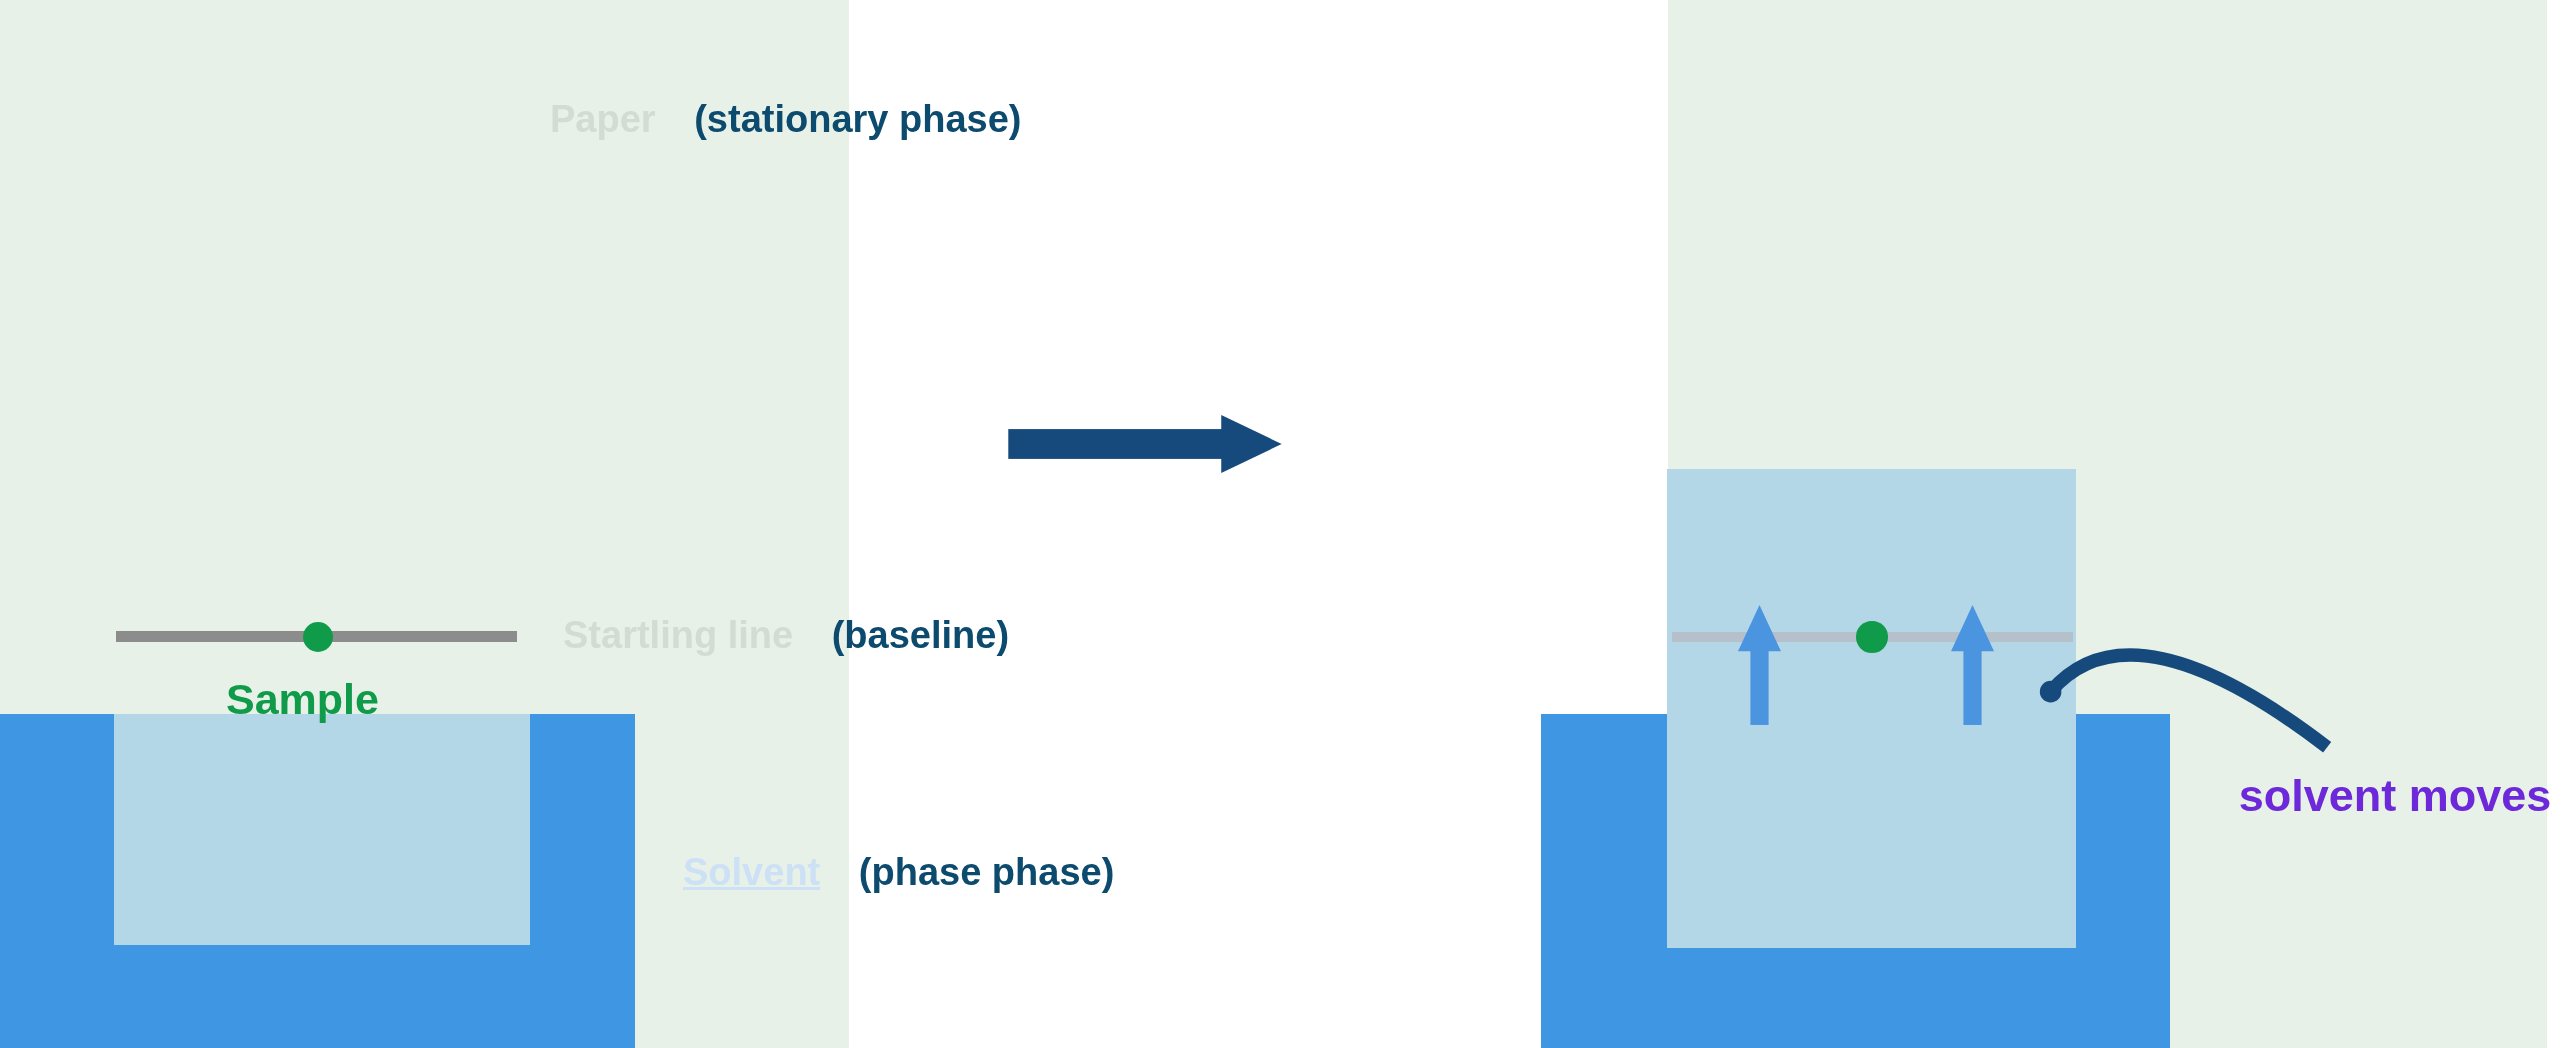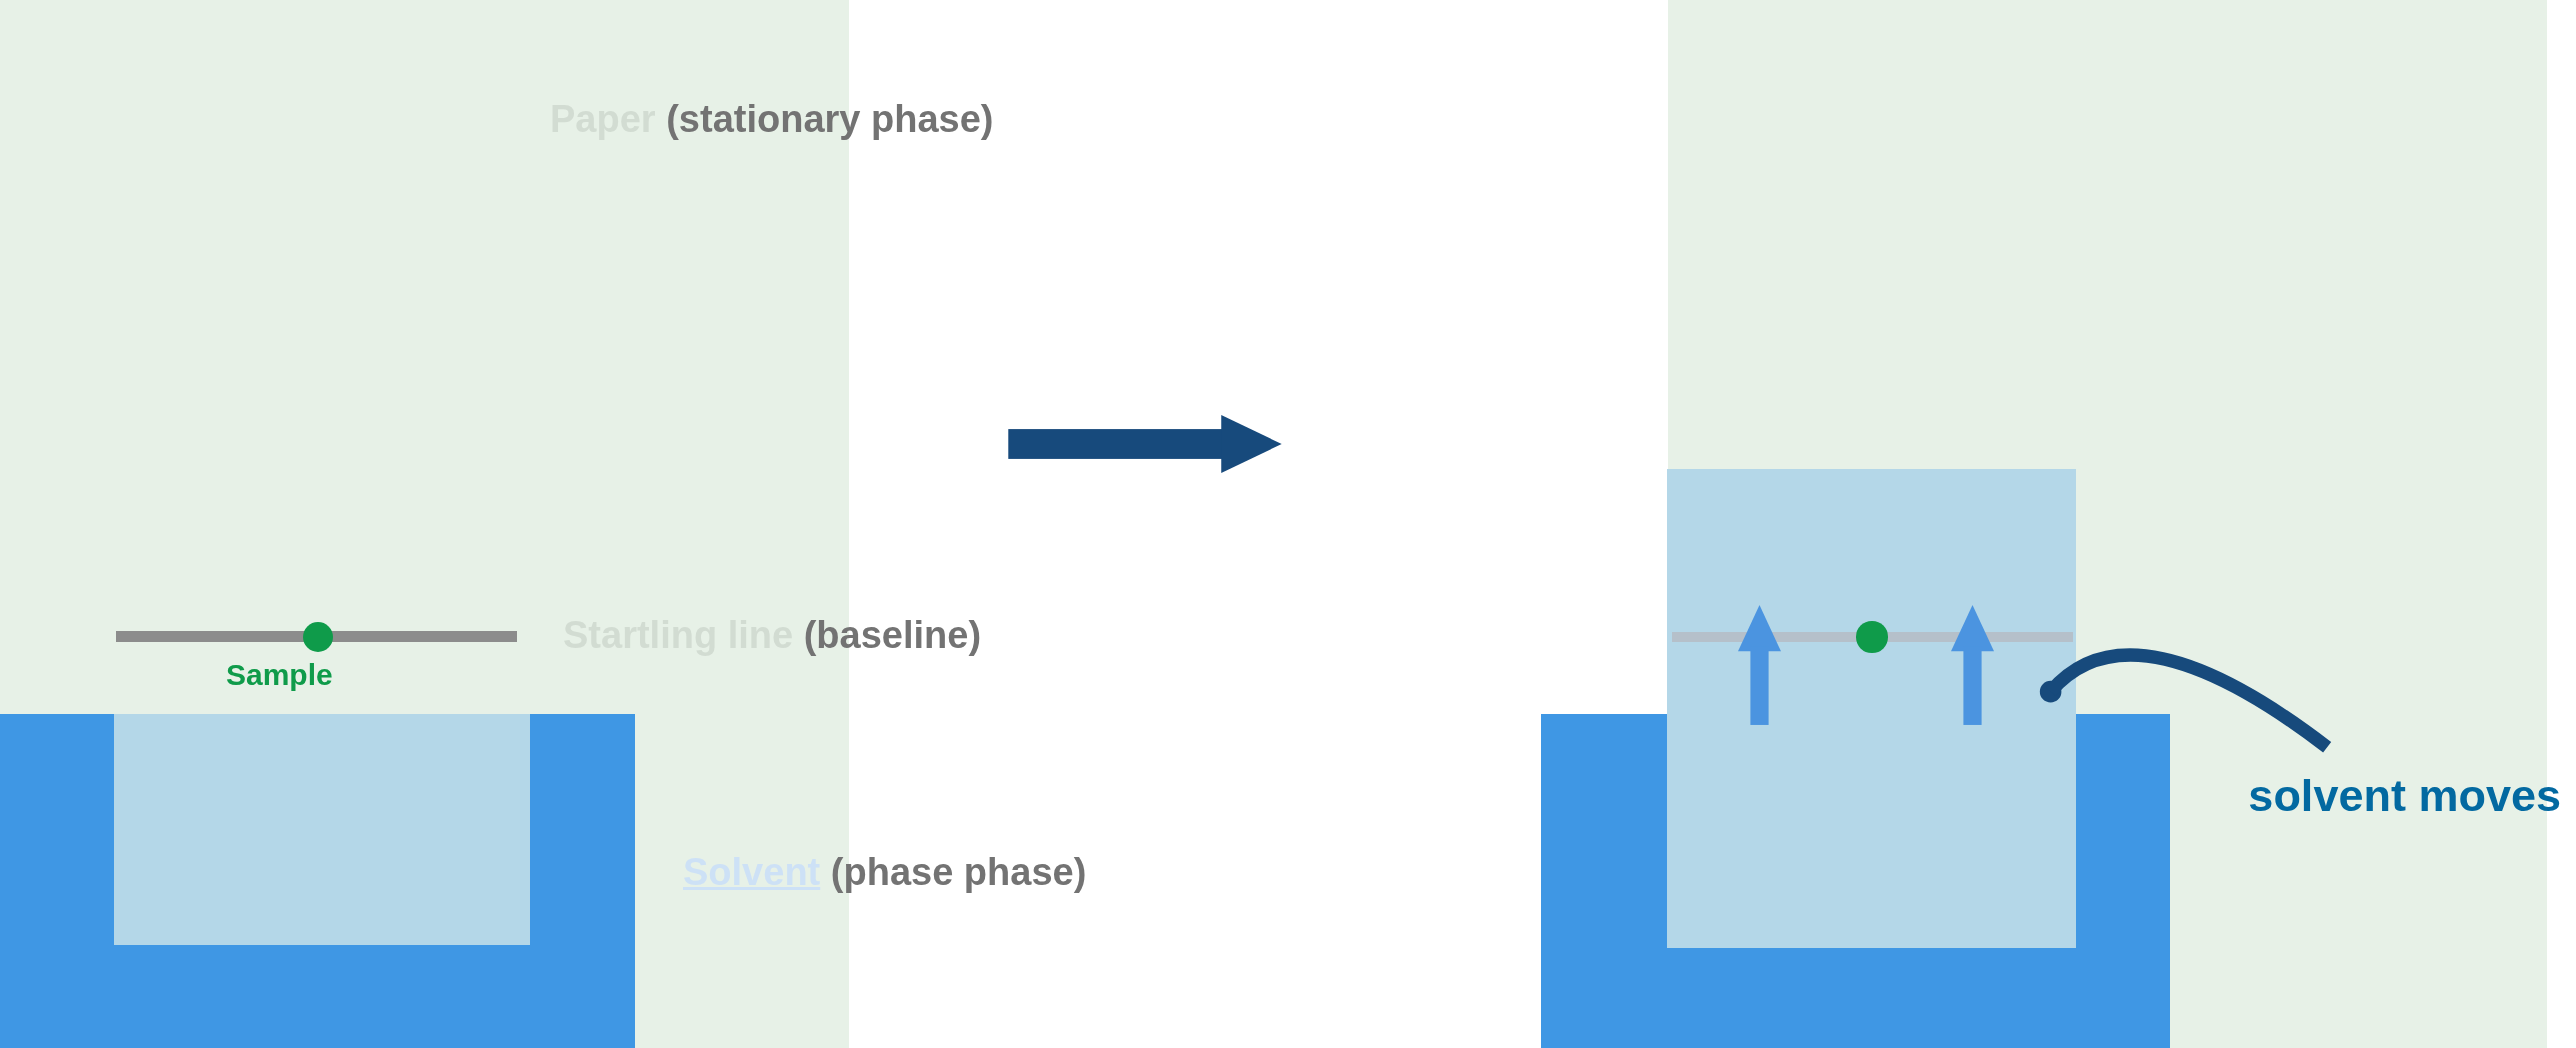--- a/index.html
+++ b/index.html
@@ -26,28 +26,28 @@
   #baseline-left{left:116px;top:631px;width:401px;height:10.8px;background:#8c8c8c;}
   #baseline-right{left:1672px;top:632px;width:401px;height:10px;background:#b5c0ca;}
   
   .dot{border-radius:50%;background:#0f9b4a;}
   #dot-left{left:303px;top:622px;width:30px;height:30px;}
   #dot-right{left:1856px;top:621px;width:31.5px;height:31.5px;}
   
   .row{white-space:nowrap;font-size:38px;line-height:38px;letter-spacing:0px;}
   .muted-gray{color:#d2dcd2;}
   .muted-blue{color:#cde1f6;text-decoration:underline;}
-  .navy{color:#737373;}
+  .navy{color:#0c4a6e;margin-left:28px;}
   #row-paper{left:550px;top:100px;}
   #row-baseline{left:563px;top:616px;}
   #row-solvent{left:683px;top:853px;}
-  #sample-label{left:226px;top:652px;font-size:30px;line-height:46px;color:#0f9b4a;}
+  #sample-label{left:226px;top:676px;font-size:43px;line-height:46px;color:#0f9b4a;}
   #annotation{
     left:2229px;top:756px;width:332px;
-    text-align:right;color:#0369a1;
+    text-align:center;color:#6d28d9;
     font-size:45px;line-height:80px;
   }
   svg{display:block;}
 </style>
 </head>
 <body>
 
 <div id="stage">
 
   <div class="abs panel" id="panel-left"></div>

